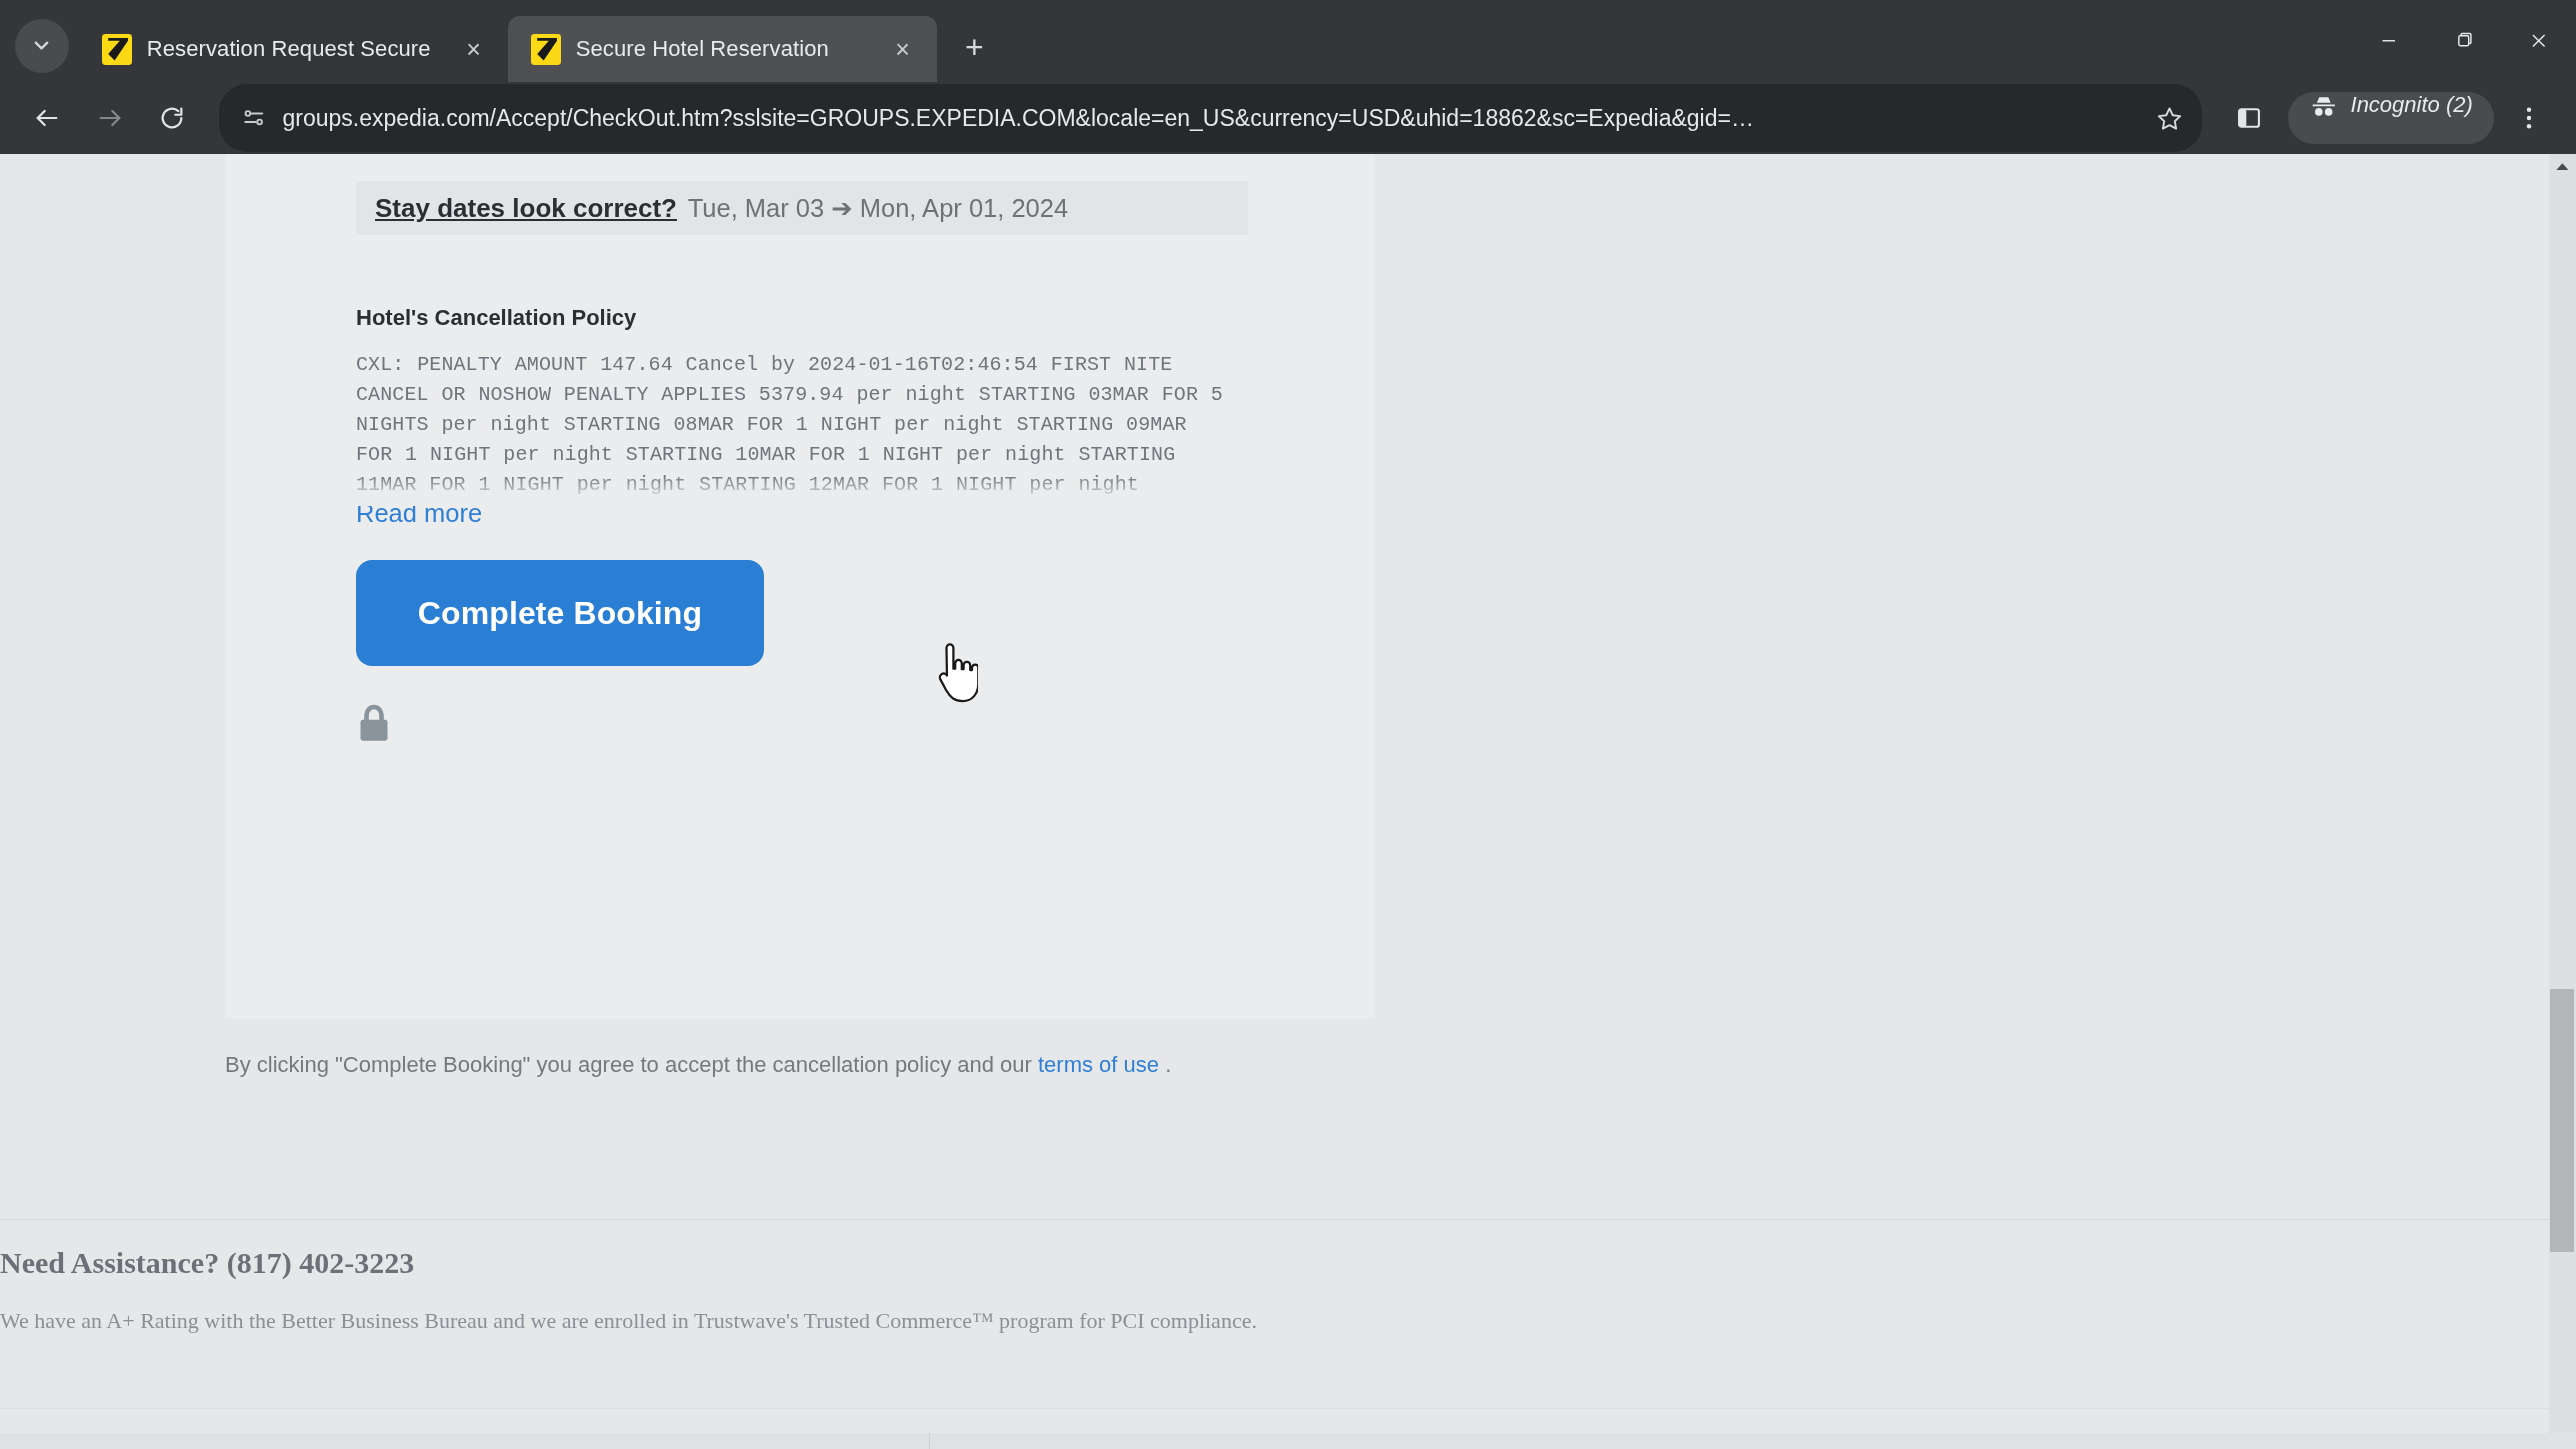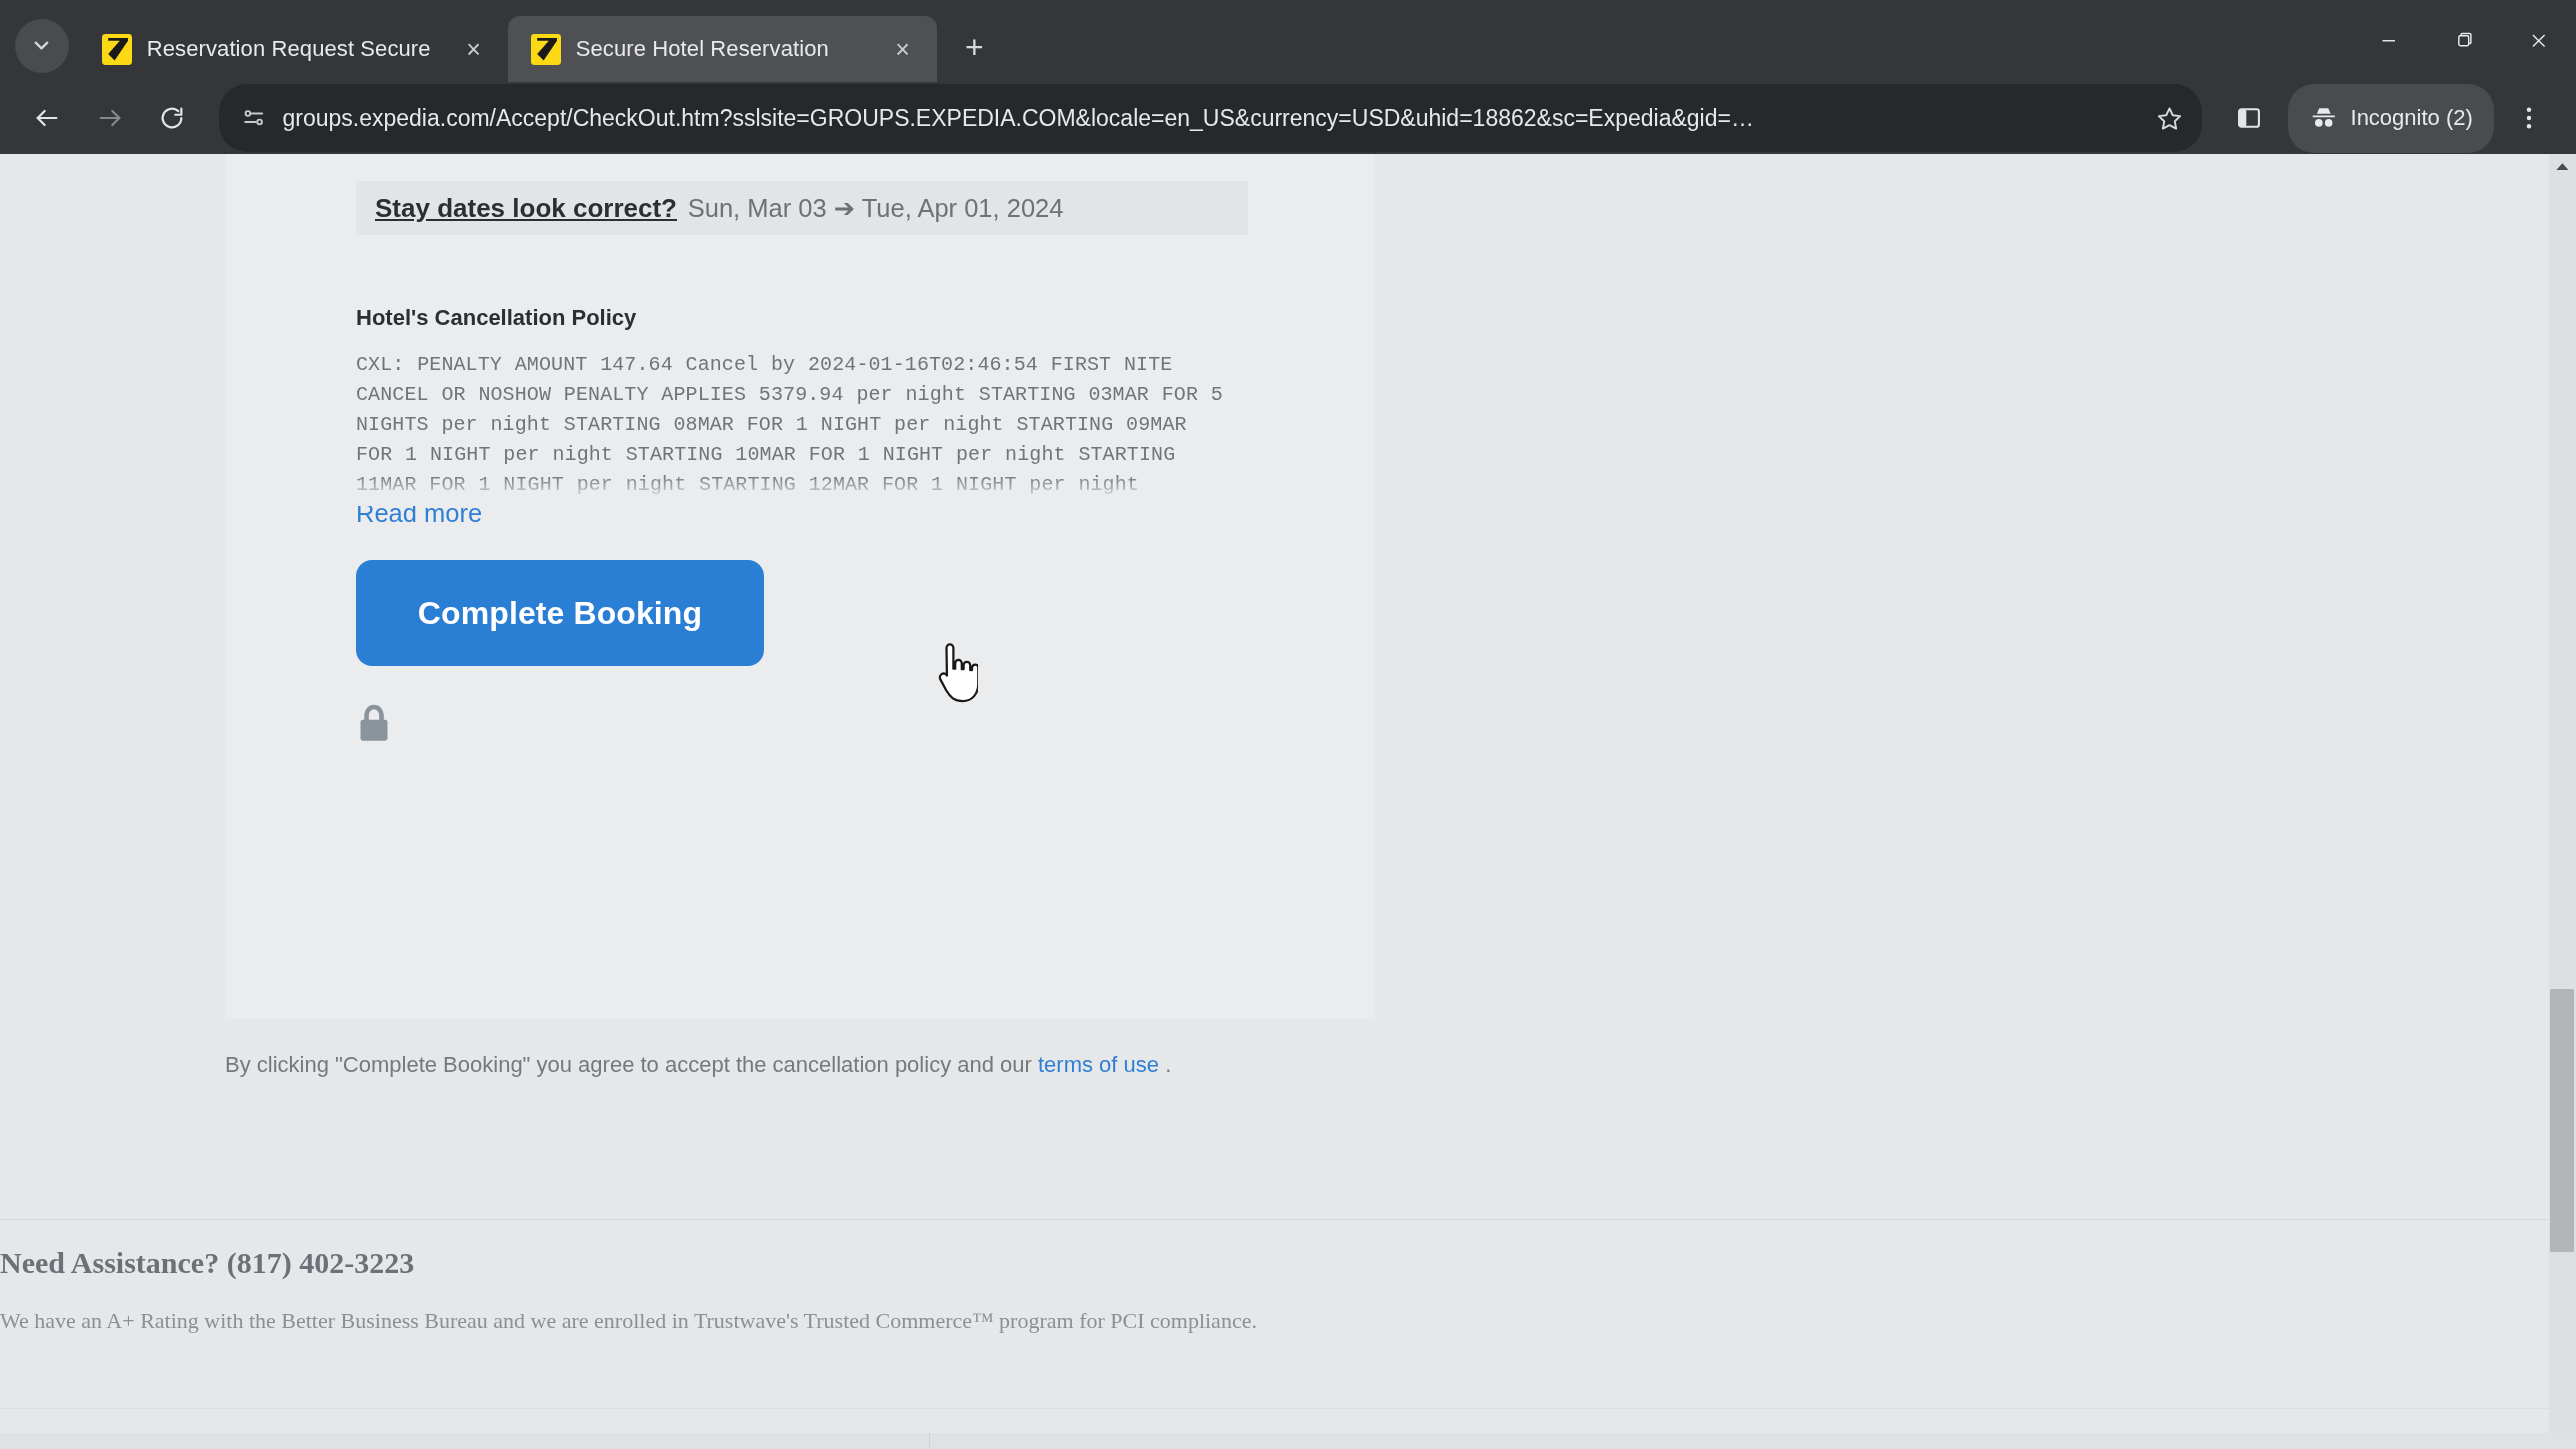--- a/index.html
+++ b/index.html
@@ -85,23 +85,23 @@
   .omni-lockicon { width:34px; height:34px; flex:0 0 34px; display:flex; align-items:center; justify-content:center; color:#c7c9cd; }
   .omni-lockicon svg { width:25.5px; height:25.5px; }
   .omni-url {
     flex:1 1 auto; color:#e6e8ea; font-size:23px; margin-left:12px;
     white-space:nowrap; overflow:hidden; text-overflow:clip; min-width:0;
   }
   .omni-star { width:42px; height:42px; flex:0 0 42px; display:flex; align-items:center; justify-content:center; color:#d8dadd; }
   .omni-star svg { width:27px; height:27px; }
 
   .incognito-pill {
-    height:69px; border-radius:26px; background:#4a4b4f;
-    display:flex; align-items:center; gap:12px; padding:0 21.5px; margin-left:4px;
-    color:#e8eaed; font-size:22px; white-space:nowrap;
+    height:52px; border-radius:26px; background:#4a4b4f;
+    display:flex; align-items:flex-start; gap:12px; padding:0 21.5px; margin-left:4px;
+    color:#e8eaed; font-size:22px; white-space:nowrap;font-style:italic;
   }
   .incognito-pill svg { width:29.5px; height:29.5px; }
 
   
   .viewport {
     flex:1 1 auto; background:#e5e7e9; position:relative; overflow:hidden;
     display:flex; flex-direction:column;
   }
   .page-scroll { flex:1 1 auto; position:relative; }
 
@@ -289,21 +289,21 @@
   </div>
 
   <div class="viewport">
     <div class="page-scroll">
 
       <div class="content-card">
         <div class="card-inner">
 
           <div class="dates-banner">
             <span class="dates-q">Stay dates look correct?</span>
-            <span class="dates-v">Sun, Mar 03 ➔ Tue, Apr 01, 2024</span>
+            <span class="dates-v">Tue, Mar 03 ➔ Mon, Apr 01, 2024</span>
           </div>
 
           <div class="policy-title">Hotel's Cancellation Policy</div>
           <div class="policy-body">CXL: PENALTY AMOUNT 147.64 Cancel by 2024-01-16T02:46:54 FIRST NITE CANCEL OR NOSHOW PENALTY APPLIES 5379.94 per night STARTING 03MAR FOR 5 NIGHTS per night STARTING 08MAR FOR 1 NIGHT per night STARTING 09MAR FOR 1 NIGHT per night STARTING 10MAR FOR 1 NIGHT per night STARTING 11MAR FOR 1 NIGHT per night STARTING 12MAR FOR 1 NIGHT per night STARTING 13MAR FOR 1 NIGHT per night STARTING</div>
           <a class="read-more">Read more</a>
 
           <div class="cta-wrap">
             <button class="cta-btn">Complete Booking</button>
             <svg class="cursor-hand" viewBox="0 0 32 42">
               <path d="M11 3.2c0-1.5 1-2.6 2.3-2.6s2.3 1.1 2.3 2.6v13.6h1.2v-3.4c0-1.4 1-2.5 2.2-2.5s2.2 1.1 2.2 2.5v3.7h1.2v-2.5c0-1.3 1-2.4 2.2-2.4s2.2 1.1 2.2 2.4v3.1h1.2v-1.3c0-1.3 1-2.3 2.1-2.3 1.2 0 2.1 1 2.1 2.3v10.4c0 6.6-4 11.6-10.4 11.6-5.6 0-8.2-2.4-11-7.2L7 24.1c-.8-1.4-.4-3 .9-3.8 1.2-.7 2.7-.3 3.4 1l-.3-18.1z" fill="#ffffff" stroke="#1a1a1a" stroke-width="1.5" stroke-linejoin="round"></path>

